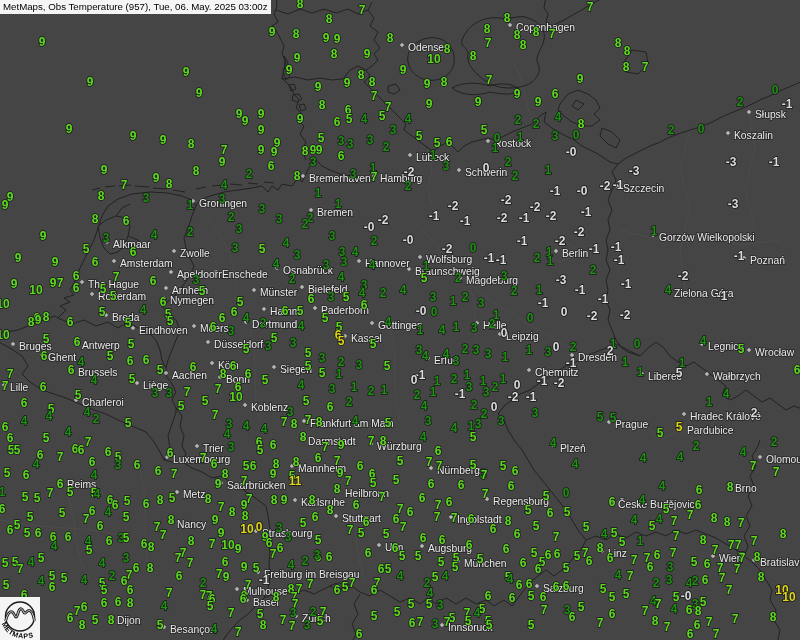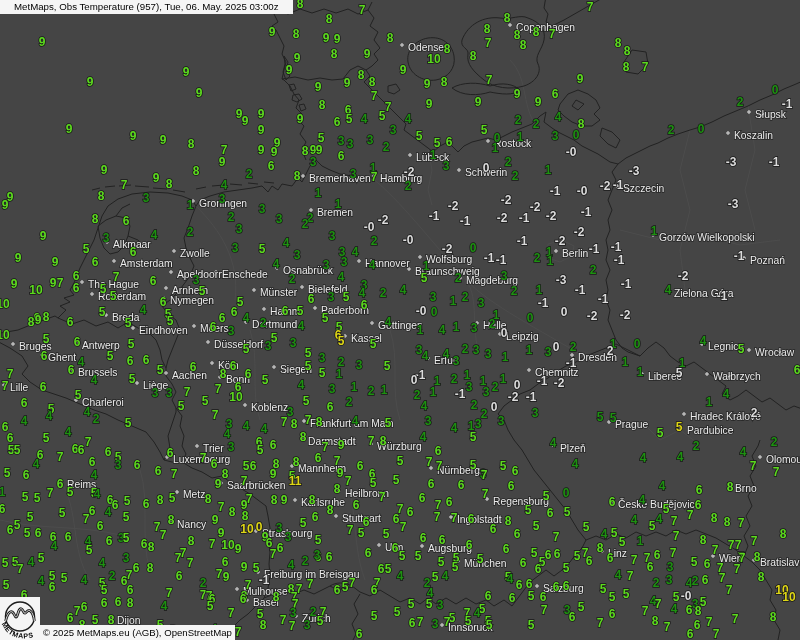--- a/index.html
+++ b/index.html
@@ -1,15 +1,15 @@
 <!DOCTYPE html>
 <html><head><meta charset="utf-8"><style>
 html,body{margin:0;padding:0;background:#454545}
 #map{position:relative;width:800px;height:640px;background:#454545;overflow:hidden;font-family:"Liberation Sans",sans-serif}
-#hdr{position:absolute;left:0;top:0;background:#f5f5f5;color:#000;font-size:9.7px;line-height:14px;height:14px;padding:0 14px;white-space:nowrap}
+#hdr{position:absolute;left:0;top:0;background:#f5f5f5;color:#000;font-size:9.7px;line-height:14px;height:14px;padding:0 3px;white-space:nowrap}
 #cp{position:absolute;left:40px;top:625px;background:#f5f5f5;color:#000;font-size:9.6px;line-height:15px;height:15px;padding:0 3px;white-space:nowrap}
 </style></head><body>
 <div id="map">
 <svg width="800" height="640" viewBox="0 0 800 640" style="position:absolute;left:0;top:0">
 <rect x="0" y="0" width="800" height="640" fill="#454545"></rect>
 <g fill="none" stroke="#4c4c4c" stroke-width="1">
 <path d="M 428,148 L 432,170 428,190 432,205"></path>
 <path d="M 372,178 C 400,200 430,240 466,280 C 490,305 540,330 585,357"></path>
 <path d="M 548,244 L 562,240 574,246 572,256 560,262 548,258 Z"></path>
 <path d="M 250,330 C 260,360 250,390 260,420"></path>
@@ -1077,13 +1077,12 @@
 </svg>
 <svg width="42" height="44" viewBox="0 0 42 44" style="position:absolute;left:0;top:597px">
 <rect x="0" y="0" width="40" height="43" fill="#f5f5f5"></rect>
 <circle cx="20" cy="19.5" r="14.5" fill="#f5f5f5" stroke="#1c1c1c" stroke-width="1.5"></circle>
 <path d="M 5.6,24 C 8,14 12,12.5 14.2,17.5 C 15.6,20.8 16.5,21 17.6,17.5 C 18.8,13.5 19.5,11.5 21.3,11.8 C 23.2,12.1 23.2,16.5 25,16.2 C 27,15.8 27.5,12 30.2,13.8 C 32.6,15.5 33.8,19.5 34.4,24" fill="none" stroke="#1c1c1c" stroke-width="2.8"></path>
 <path d="M 5.6,24 C 8,14 12,12.5 14.2,17.5 C 15.6,20.8 16.5,21 17.6,17.5 C 18.8,13.5 19.5,11.5 21.3,11.8 C 23.2,12.1 23.2,16.5 25,16.2 C 27,15.8 27.5,12 30.2,13.8 C 32.6,15.5 33.8,19.5 34.4,24" fill="none" stroke="#f5f5f5" stroke-width="0.9"></path>
 <path id="lgp" d="M 1.5,26.5 C 6.5,38 16,43.5 32,40.5" fill="none"></path>
 <text font-size="7" font-weight="bold" fill="#000" letter-spacing="0.5" font-family="Liberation Sans,sans-serif"><textPath href="#lgp">METMAPS</textPath></text>
 </svg>
 <div id="hdr">MetMaps, Obs Temperature (957), Tue, 06. May. 2025 03:00z</div>
-<div id="cp">© 2025 MetMaps.eu (AGB), OpenStreetMap</div>
 </div>
 </body></html>

